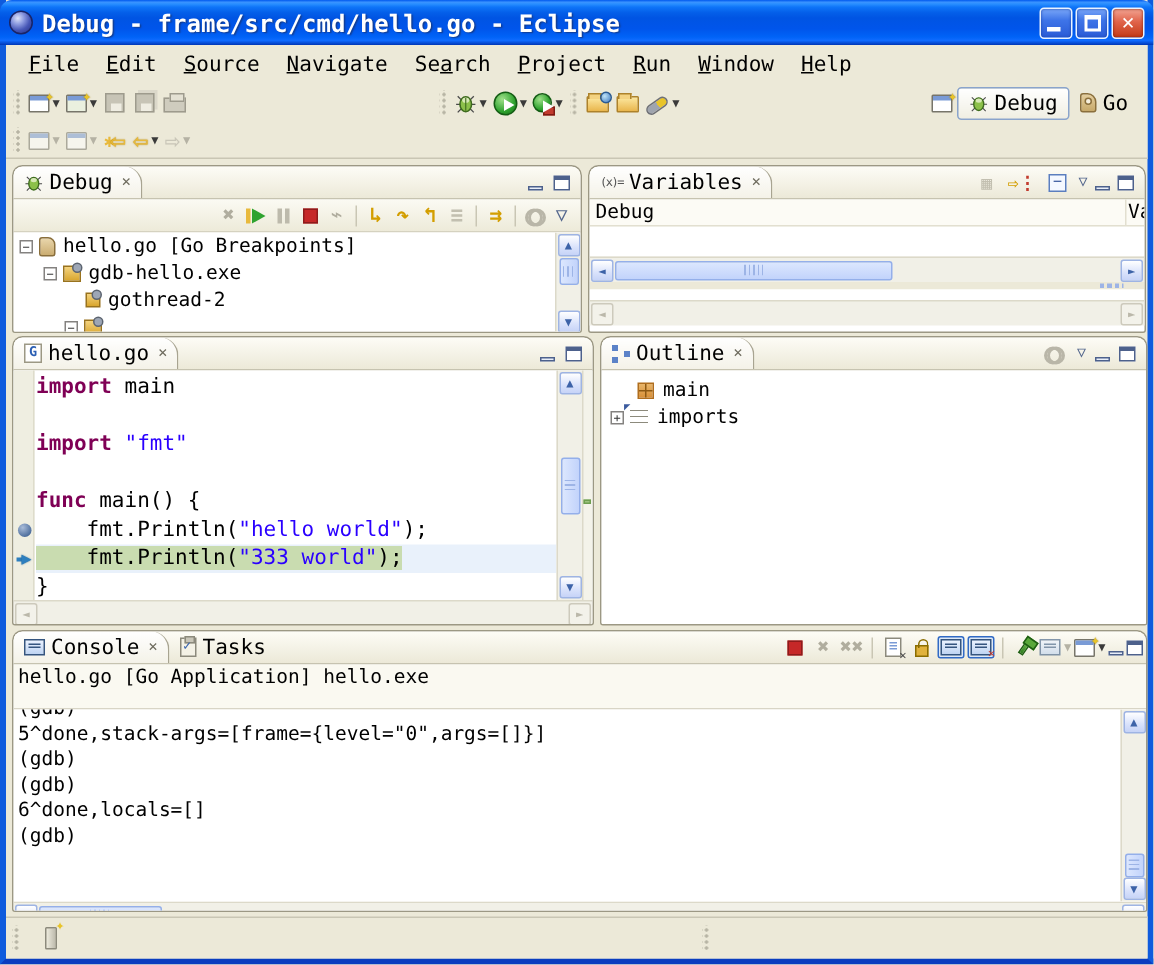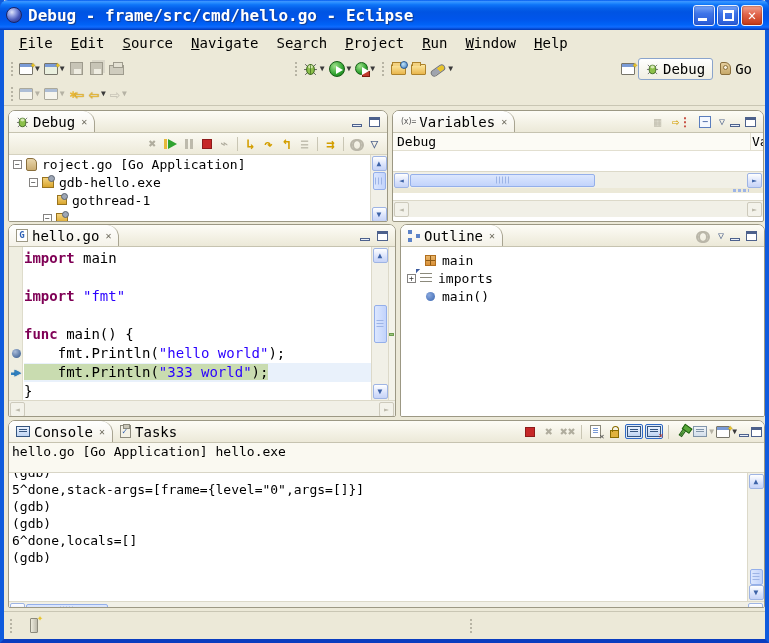--- a/index.html
+++ b/index.html
@@ -392,30 +392,30 @@
       <span class="sep"></span>
       <span class="tico">
           <span class="link-ico"></span>
         </span>
       <span class="tico chev">▽</span>
     </div>
     <div class="tree">
       <div class="trow" style="padding-left:4px">
         <span class="expander">−</span>
         <span class="ico-file-tag"></span>
-        <span>roject.go [Go Application]</span>
+        <span>hello.go [Go Breakpoints]</span>
       </div>
       <div class="trow" style="padding-left:20px">
         <span class="expander">−</span>
         <span class="ico-exe"></span>
         <span>gdb-hello.exe</span>
       </div>
       <div class="trow" style="padding-left:48px">
         <span class="ico-exe" style="width:10px;height:10px"></span>
-        <span>gothread-1</span>
+        <span>gothread-2</span>
       </div>
       <div class="trow" style="padding-left:34px">
         <span class="expander">−</span>
         <span class="ico-exe"></span>
       </div>
       <div class="sb-track-v" style="height:68px">
         <span class="sbtn">▲</span>
         <span class="sb-thumb" style="height:18px; margin-top:1px">
             <span class="grip"></span>
           </span>
@@ -537,24 +537,20 @@
     <div class="ol-tree">
       <div class="trow" style="padding-left:24px">
         <span class="pkg-ico"></span>
         <span>main</span>
       </div>
       <div class="trow" style="padding-left:6px">
         <span class="expander">+</span>
         <span class="imp-ico"></span>
         <span>imports</span>
       </div>
-      <div class="trow" style="padding-left:24px">
-        <span class="fn-ico"></span>
-        <span>main()</span>
-      </div>
     </div>
   </div>
 
   <div class="panel p-console">
     <div class="tabstrip">
       <span class="vtab active">
         <span class="mon-ico"></span>
         <span>Console</span>
         <span class="x">✕</span>
       </span>

